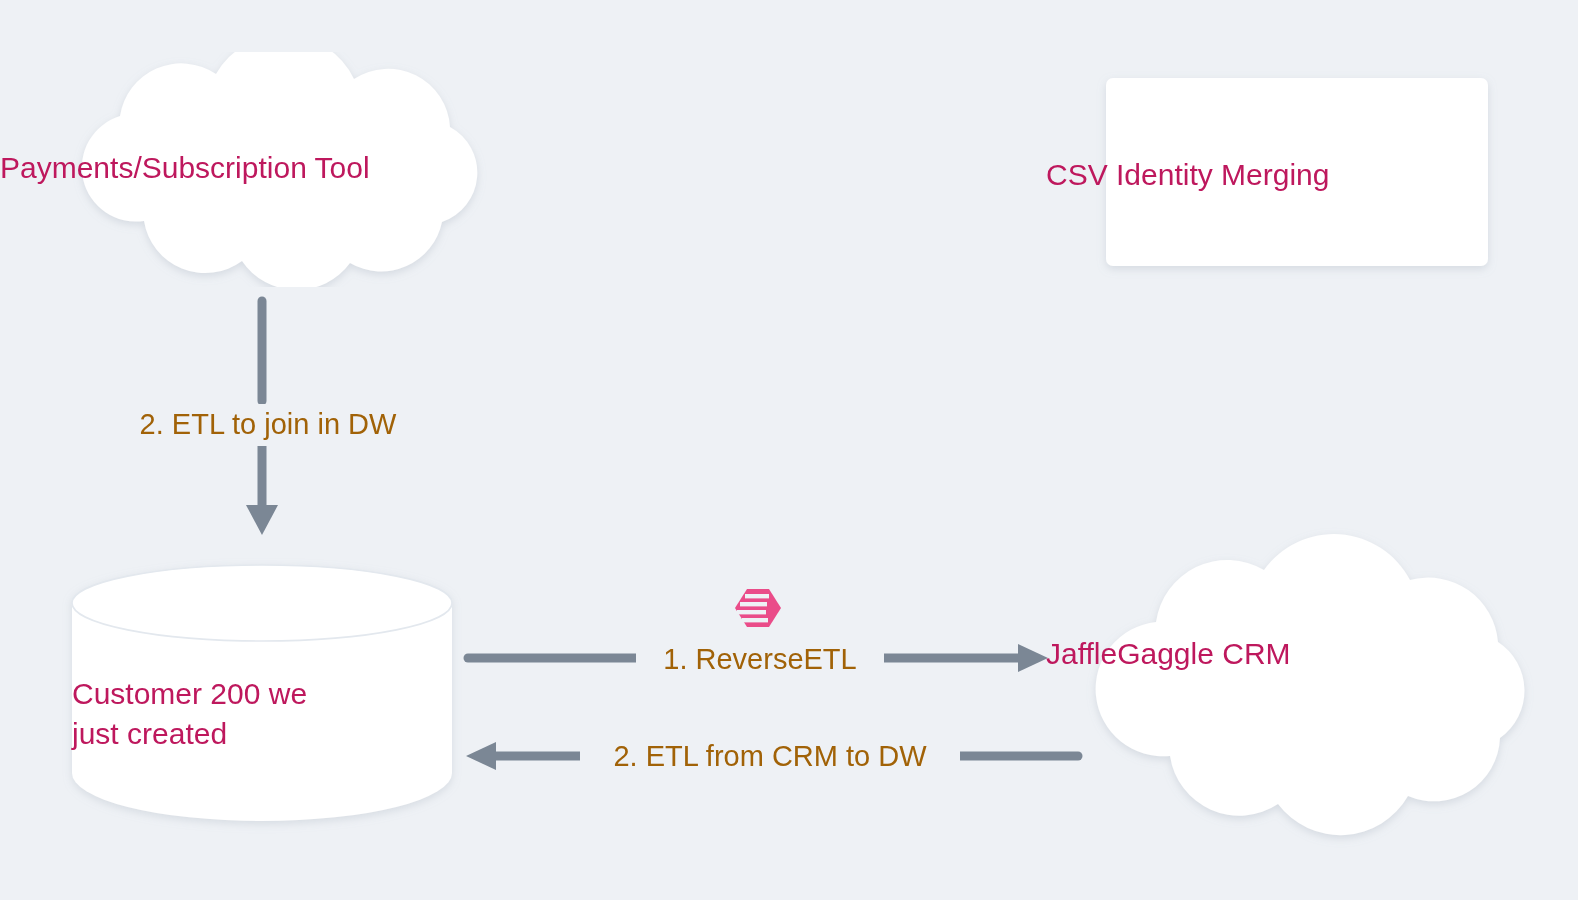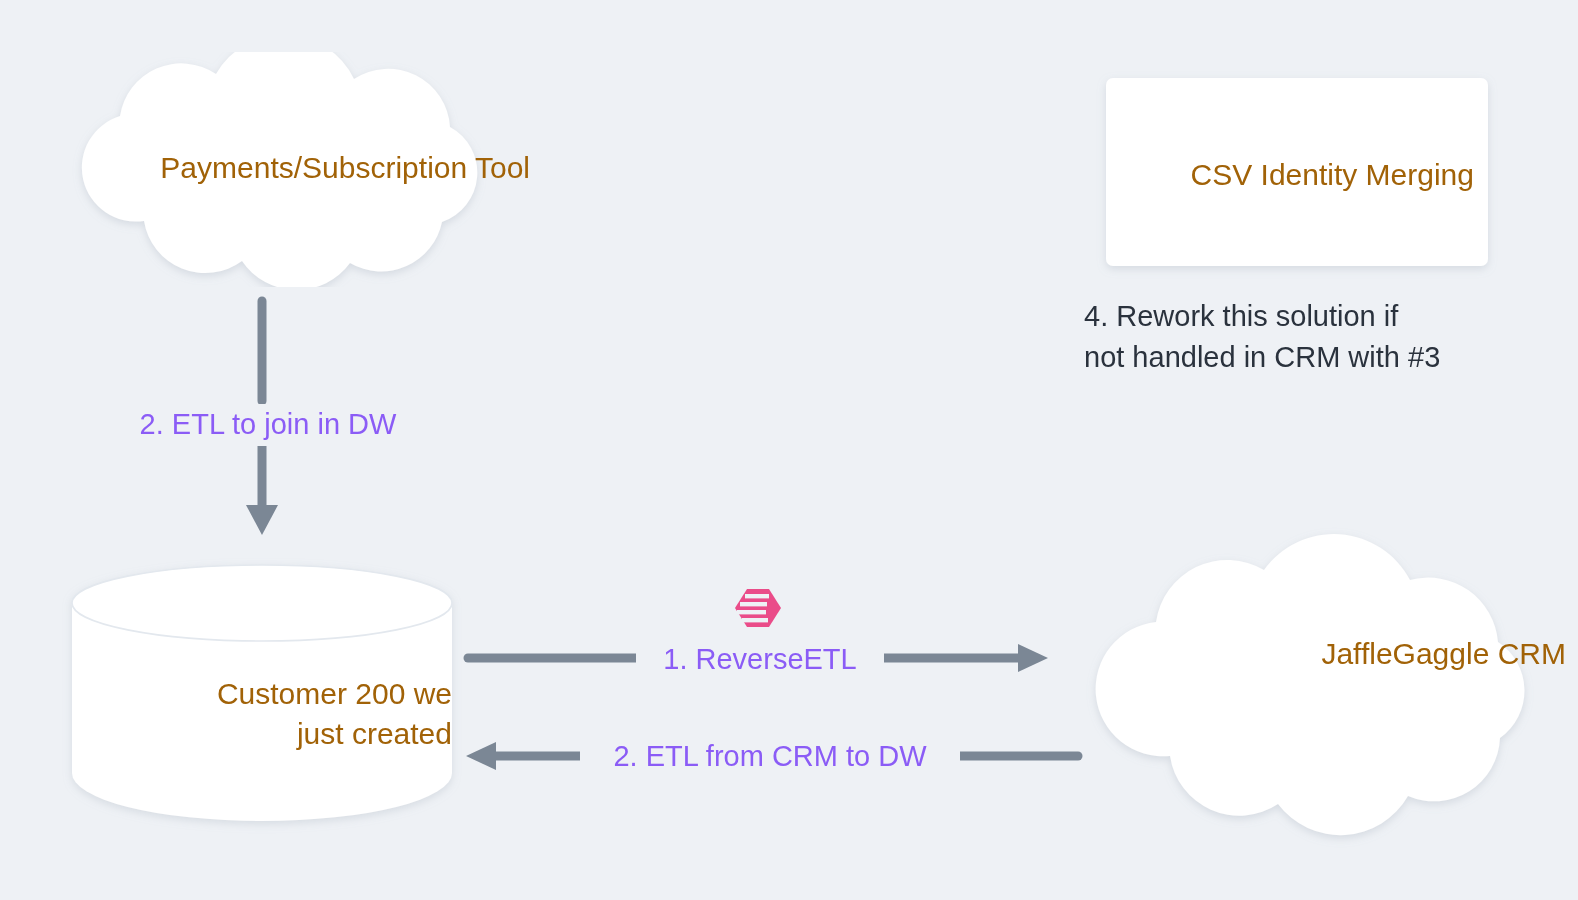--- a/index.html
+++ b/index.html
@@ -13,38 +13,38 @@
   }
   #canvas {
     position: relative;
     width: 1578px;
     height: 900px;
     background: #eef1f5;
     overflow: hidden;
   }
   .node-label {
     position: absolute;
-    color: #a16207;
-    text-align: right;
+    color: #be185d;
+    text-align: left;
     line-height: 1.32;
     white-space: pre-line;
     pointer-events: none;
     z-index: 6;
   }
   .shape-svg {
     position: absolute;
     z-index: 3;
   }
   .edge-svg {
     position: absolute;
     z-index: 4;
   }
   .edge-label {
     position: absolute;
-    color: #8b5cf6;
+    color: #a16207;
     background: #eef1f5;
     text-align: center;
     white-space: nowrap;
     z-index: 5;
     line-height: 1.3;
   }
   .note-text {
     position: absolute;
     color: #2a323d;
     line-height: 1.42;
@@ -82,24 +82,22 @@
   <div class="node-label" style="left:0px; top:148px; width:530px; font-size:30px;">Payments/Subscription Tool</div>
 
   <svg class="shape-svg" style="left:1096px; top:68px; width:404px; height:212px;" viewBox="0 0 404 212" xmlns="http://www.w3.org/2000/svg">
     <defs>
       <filter id="softshadow2" x="-20%" y="-20%" width="140%" height="150%">
         <feDropShadow dx="0" dy="3" stdDeviation="4" flood-color="#9aa6b4" flood-opacity="0.30"></feDropShadow>
       </filter>
     </defs>
     <rect filter="url(#softshadow2)" x="10" y="10" width="382" height="188" rx="7" ry="7" fill="#ffffff"></rect>
   </svg>
-  <div class="node-label" style="left:1092px; top:155px; width:382px; font-size:30px;">CSV Identity Merging</div>
+  <div class="node-label" style="left:1046px; top:155px; width:382px; font-size:30px;">CSV Identity Merging</div>
 
-  <div class="note-text" style="left:1084px; top:296px; width:430px; font-size:29px;">4. Rework this solution if
-not handled in CRM with #3</div>
 
   <svg class="edge-svg" style="left:240px; top:295px; width:44px; height:245px;" viewBox="0 0 44 245" xmlns="http://www.w3.org/2000/svg">
 
     <line x1="22" y1="6" x2="22" y2="106" stroke="#7b8795" stroke-width="9" stroke-linecap="round"></line>
 
     <line x1="22" y1="150" x2="22" y2="215" stroke="#7b8795" stroke-width="9"></line>
     <polygon points="22,240 6,210 38,210" fill="#7b8795"></polygon>
   </svg>
   <div class="edge-label" style="left:108px; top:404px; width:308px; font-size:29px; padding:2px 6px;">2. ETL to join in DW</div>
 

